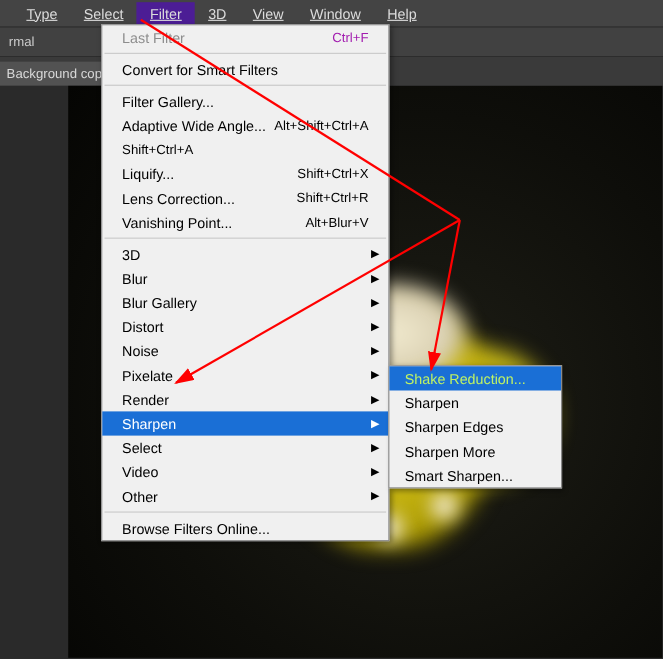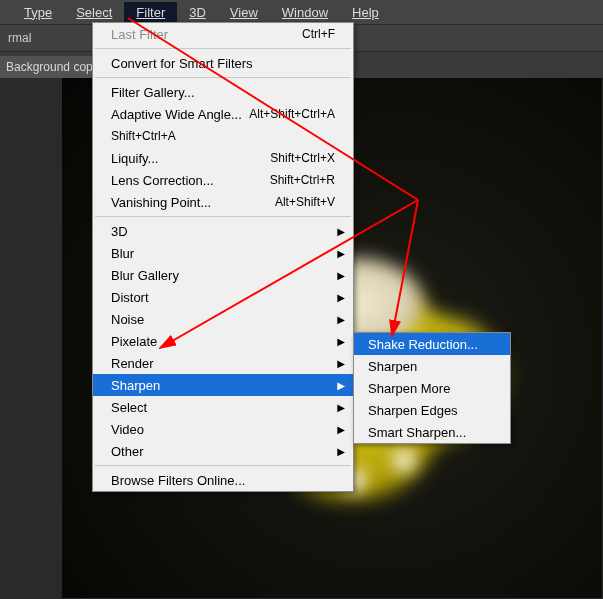--- a/index.html
+++ b/index.html
@@ -20,21 +20,21 @@
     display: flex;
     align-items: center;
     padding-left: 12px;
   }
   .menubar .item {
     padding: 3px 12px;
     cursor: default;
     text-decoration: underline;
   }
   .menubar .item.active {
-    background: #0f172a;
+    background: #4c1d95;
   }
   .toolbar {
     height: 28px;
     background: #414141;
     border-top: 1px solid #2b2b2b;
     border-bottom: 1px solid #2b2b2b;
     display: flex;
     align-items: center;
     padding-left: 2px;
     color: #ccc;
@@ -158,41 +158,41 @@
     right: 8px;
     font-size: 10px;
     color: #000;
   }
   .dropdown .row.highlight {
     background: #1a6fd6;
     color: #fff;
   }
   .dropdown .row.highlight .arrow { color: #fff; }
   .shortcut { color: #000; font-size: 12px; }
-  .row.disabled .shortcut { color: #000000; }
+  .row.disabled .shortcut { color: #a21caf; }
   .submenu {
     position: absolute;
     left: 353px;
     top: 332px;
     width: 158px;
     background: #f0f0f0;
     border: 1px solid #8a8a8a;
     box-shadow: 2px 2px 5px rgba(0,0,0,.4);
     color: #000;
     z-index: 11;
   }
   .submenu .srow {
     padding: 3px 14px;
     height: 22px;
     display: flex;
     align-items: center;
   }
   .submenu .srow.highlight {
     background: #1a6fd6;
-    color: #ffffff;
+    color: #bef264;
   }
   svg.annot {
     position: absolute;
     left: 0; top: 0;
     width: 603px;
     height: 599px;
     z-index: 20;
     pointer-events: none;
   }
 </style>
@@ -262,21 +262,21 @@
   <div class="row">
     <span>Liquify...</span>
     <span class="shortcut">Shift+Ctrl+X</span>
   </div>
   <div class="row">
     <span>Lens Correction...</span>
     <span class="shortcut">Shift+Ctrl+R</span>
   </div>
   <div class="row">
     <span>Vanishing Point...</span>
-    <span class="shortcut">Alt+Shift+V</span>
+    <span class="shortcut">Alt+Blur+V</span>
   </div>
   <div class="sep"></div>
   <div class="row">
     <span>3D</span>
     <span class="arrow">▶</span>
   </div>
   <div class="row">
     <span>Blur</span>
     <span class="arrow">▶</span>
   </div>
@@ -318,22 +318,22 @@
   </div>
   <div class="sep"></div>
   <div class="row">
     <span>Browse Filters Online...</span>
   </div>
 </div>
 
 <div class="submenu">
   <div class="srow highlight">Shake Reduction...</div>
   <div class="srow">Sharpen</div>
+  <div class="srow">Sharpen Edges</div>
   <div class="srow">Sharpen More</div>
-  <div class="srow">Sharpen Edges</div>
   <div class="srow">Smart Sharpen...</div>
 </div>
 
 <svg class="annot">
   <defs>
     <marker id="ah" markerWidth="10" markerHeight="10" refX="8" refY="3" orient="auto">
       <path d="M0,0 L9,3 L0,6 Z" fill="#ff0000"></path>
     </marker>
   </defs>
   <line x1="128" y1="18" x2="418" y2="200" stroke="#ff0000" stroke-width="2"></line>

